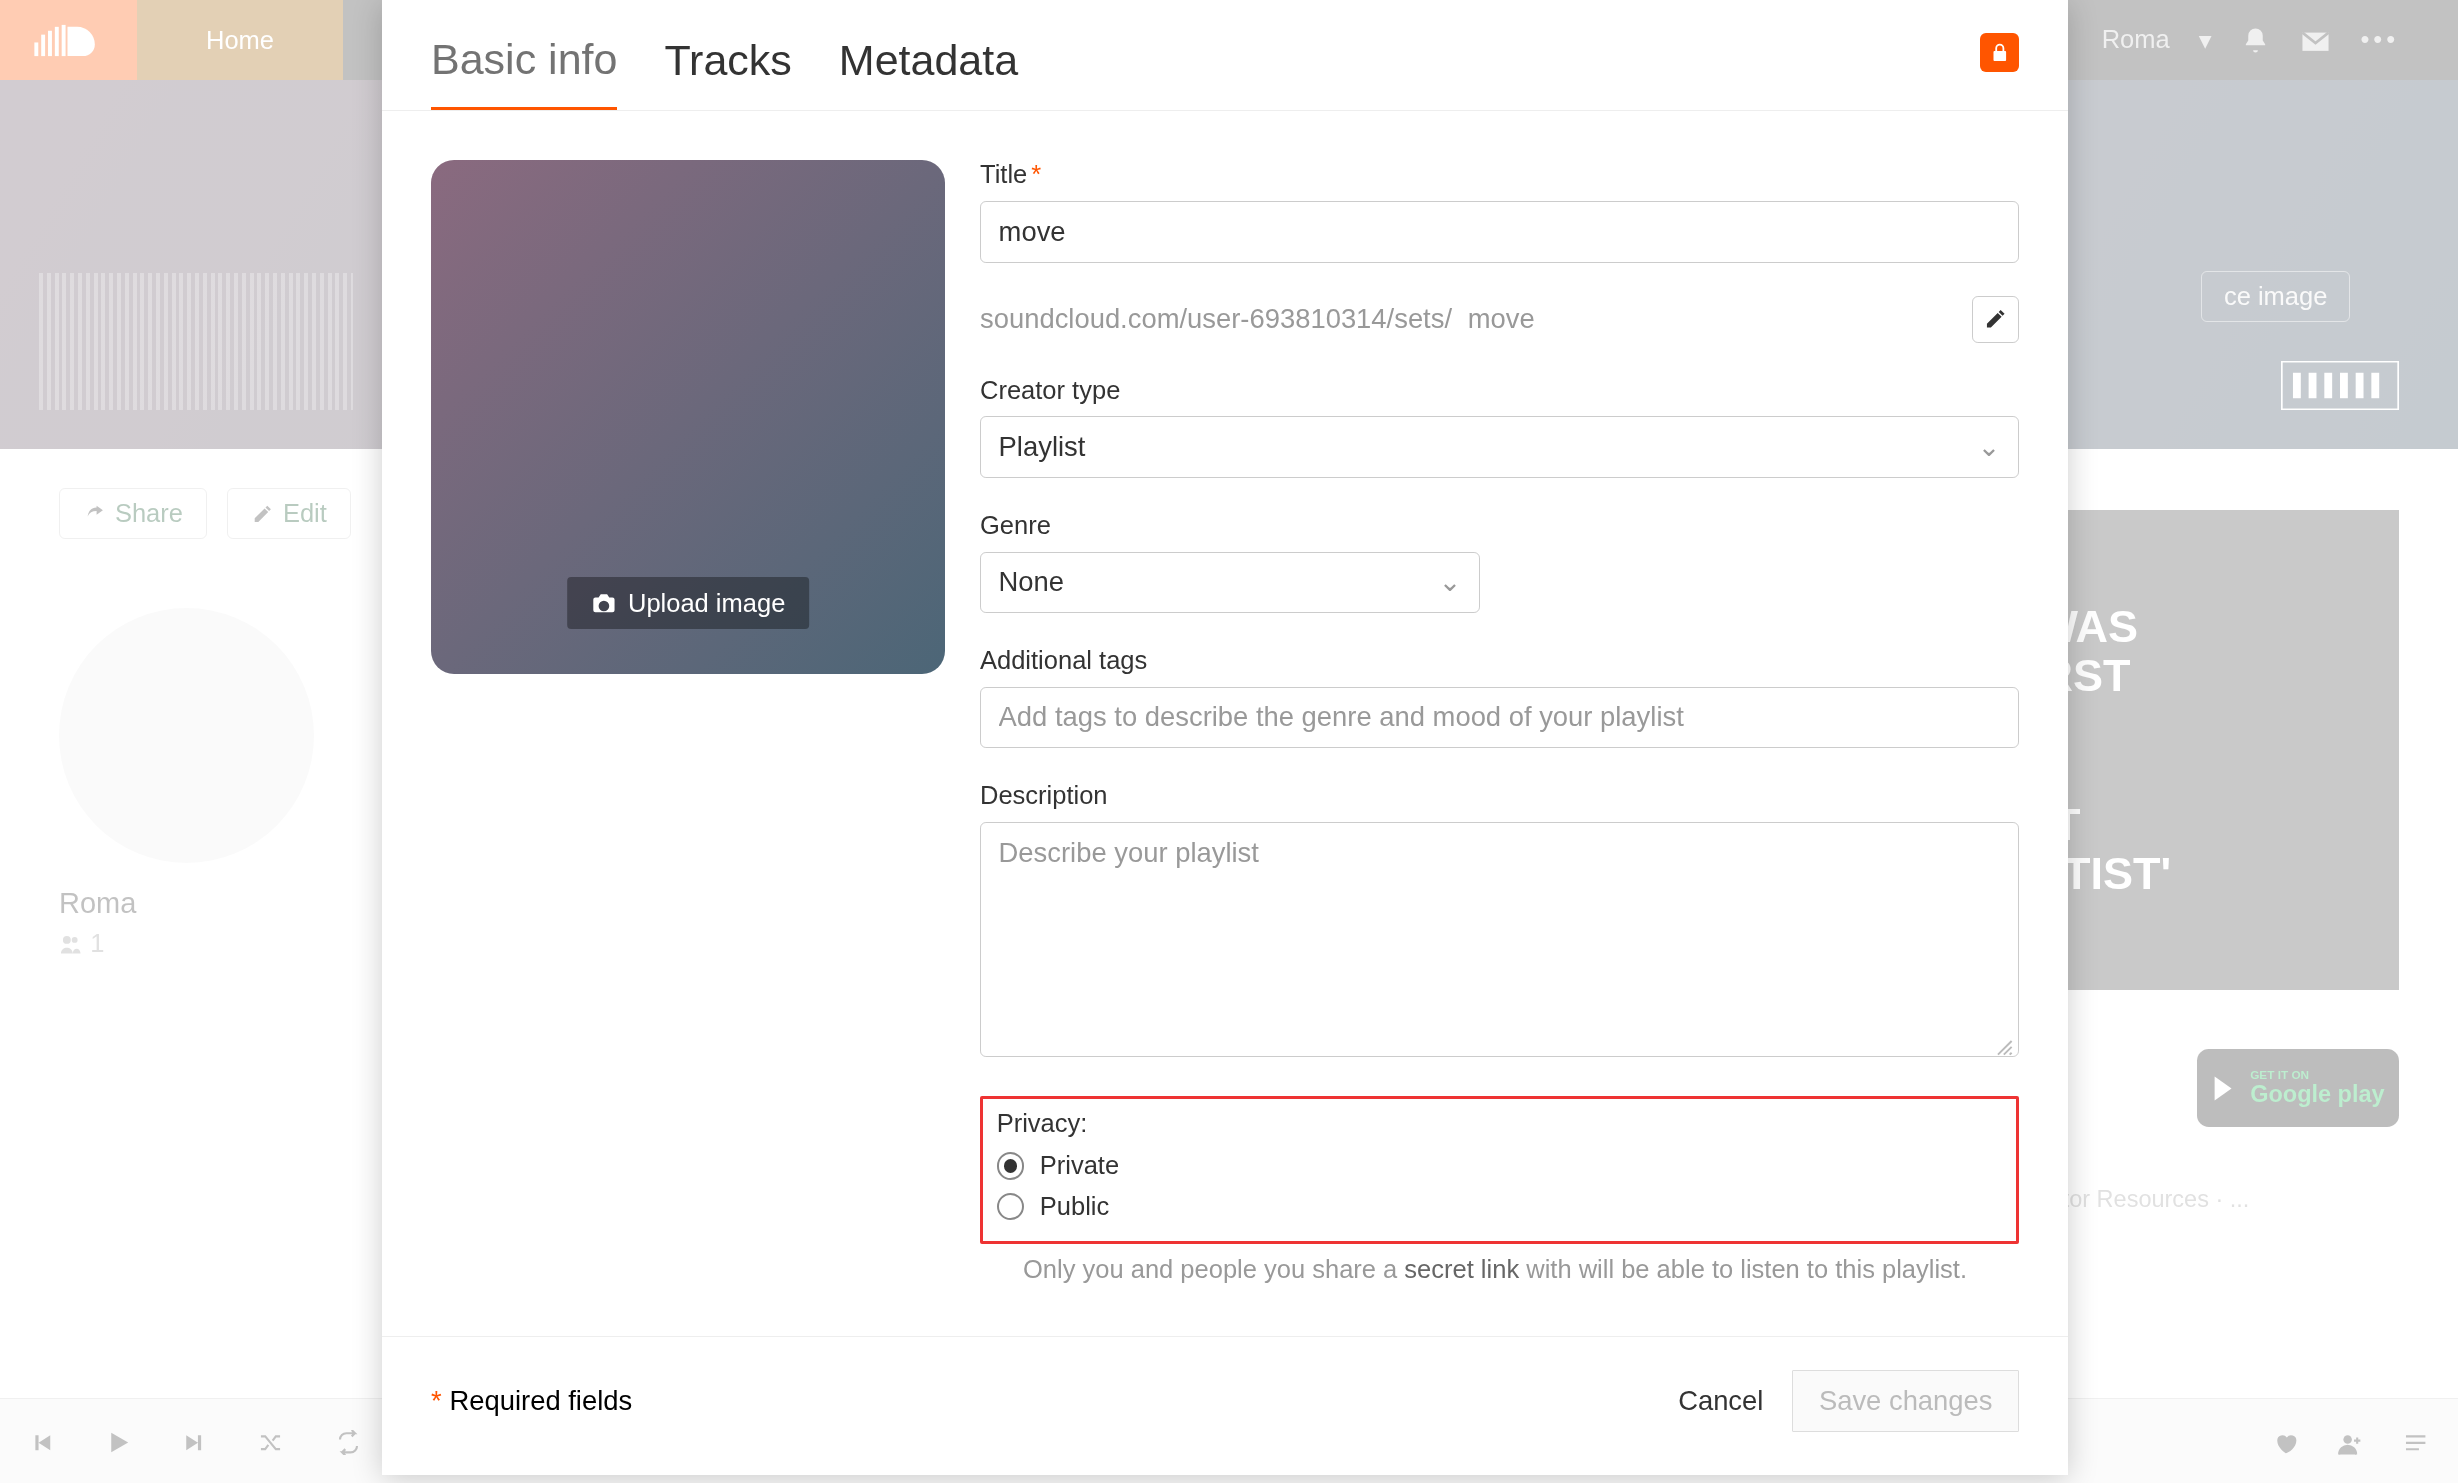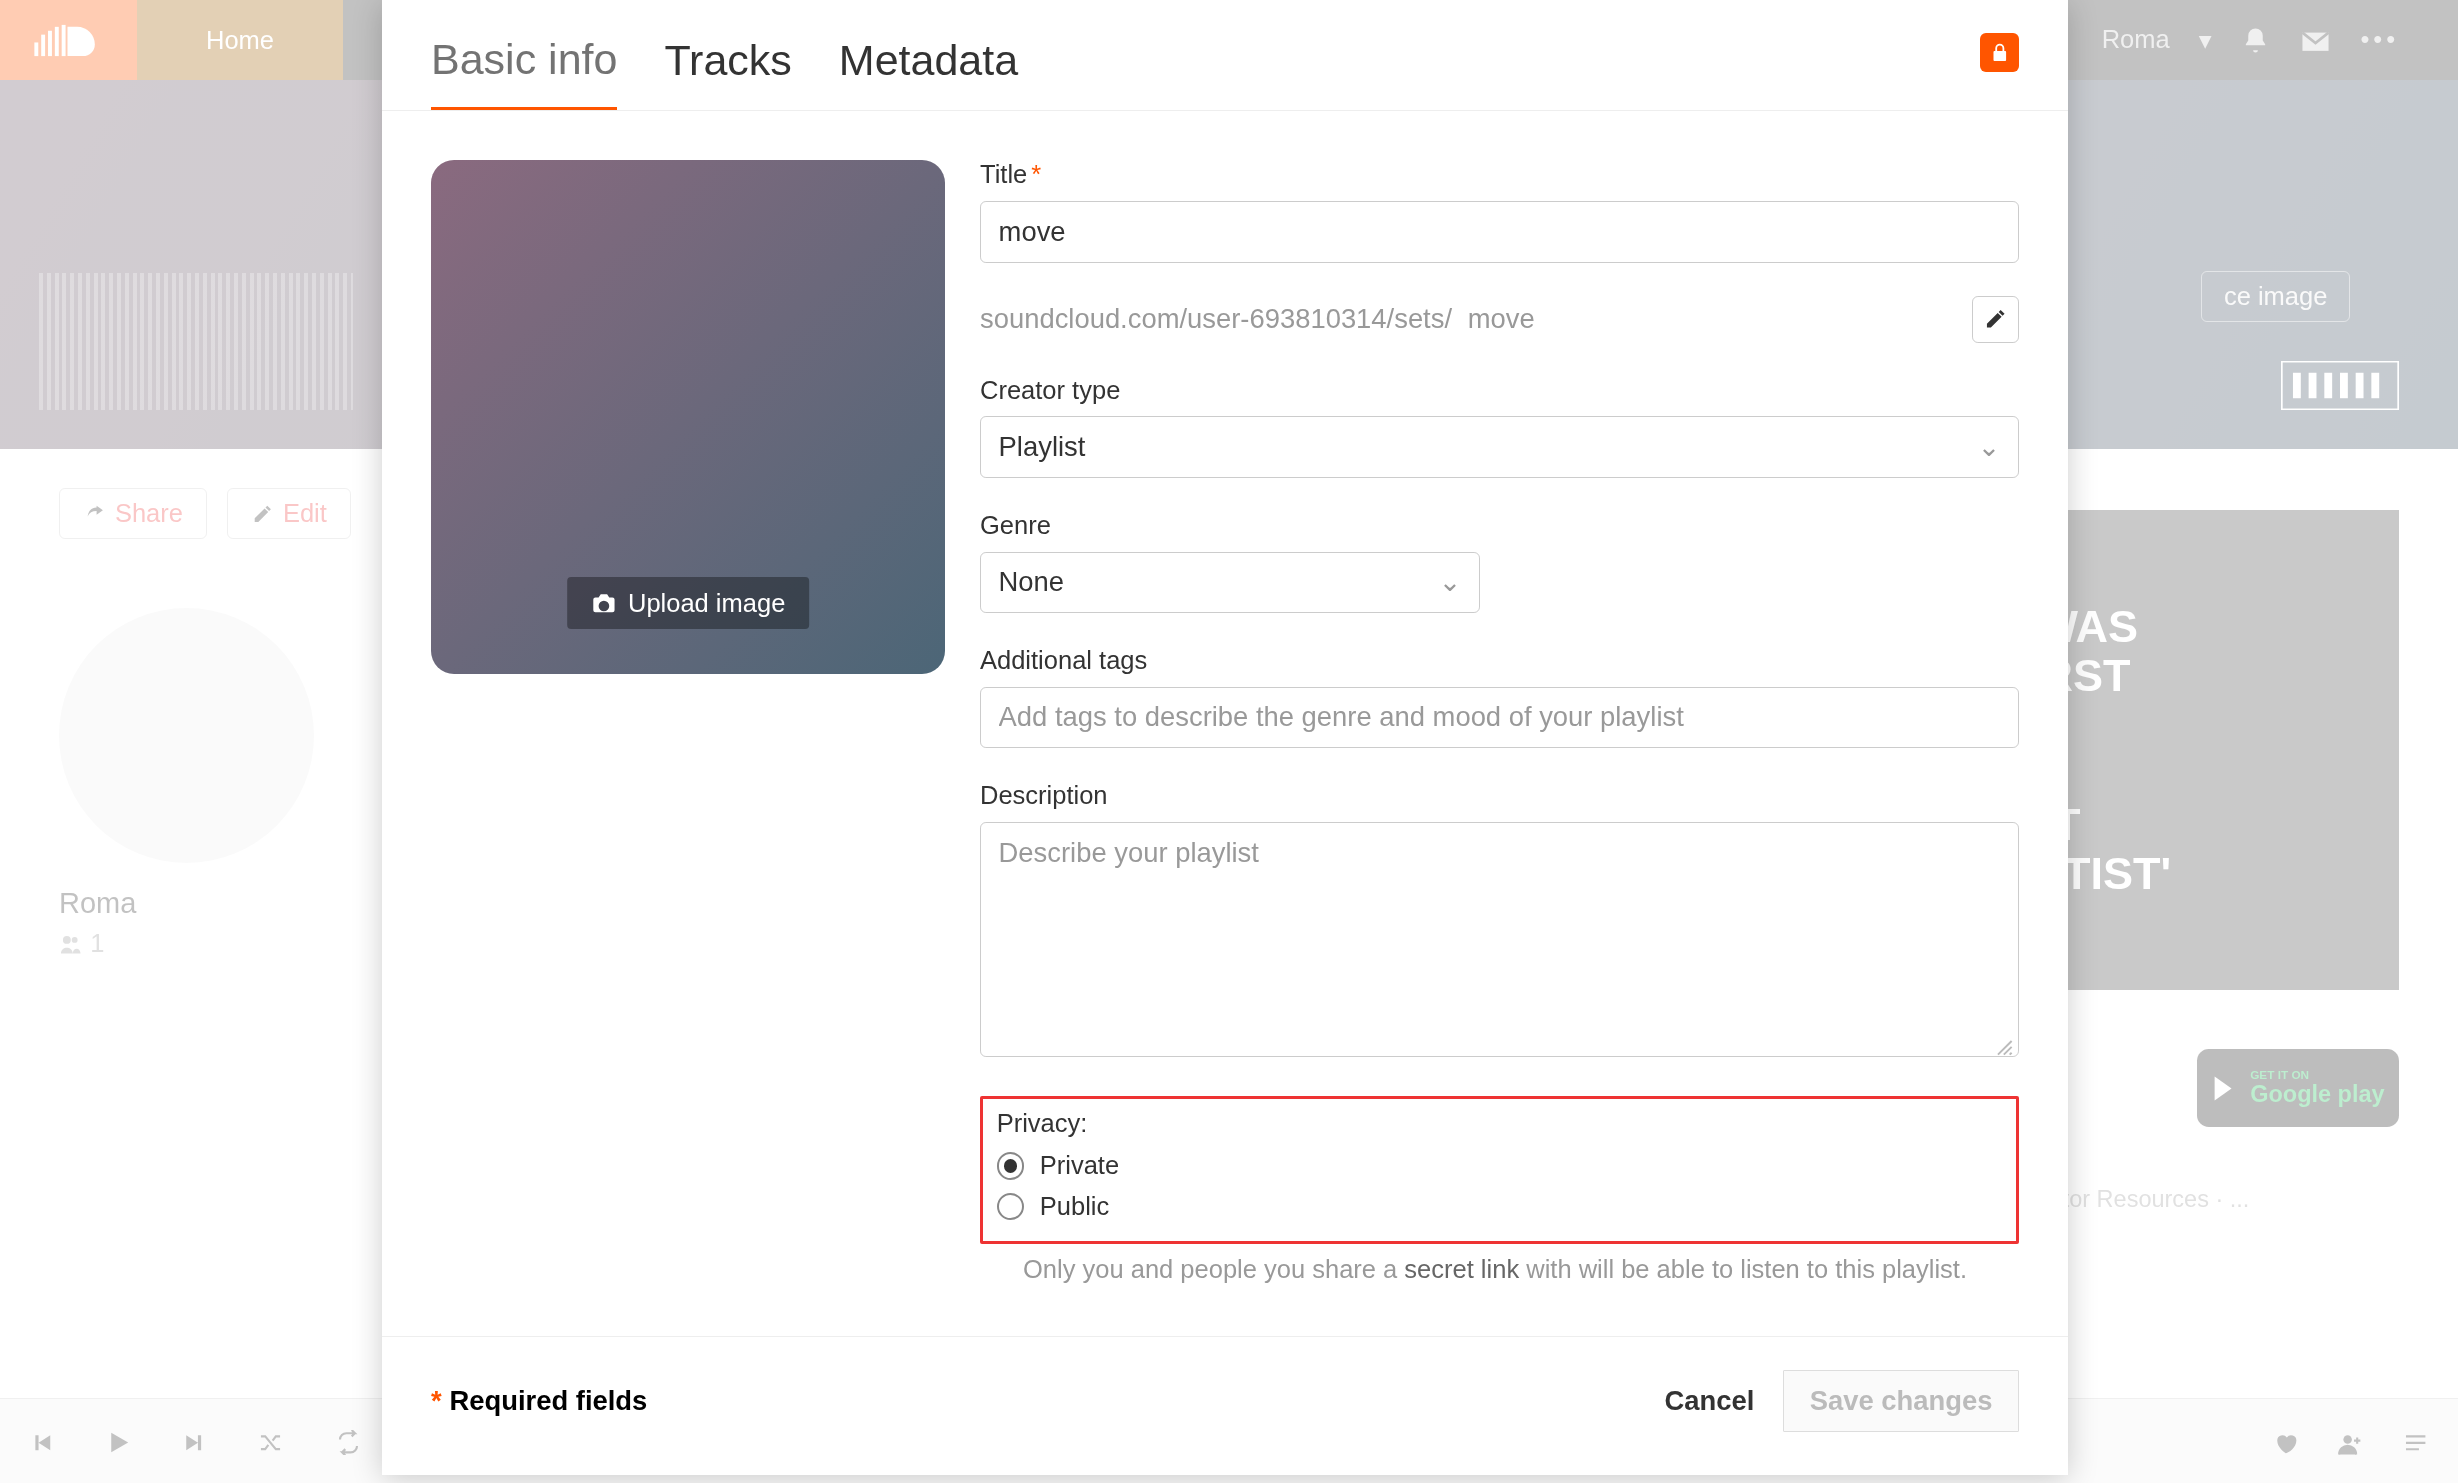--- a/index.html
+++ b/index.html
@@ -62,21 +62,21 @@
     position:absolute; left:39px; bottom:39px; width:314px; height:137px;
     background:repeating-linear-gradient(90deg, rgba(255,255,255,.5) 0 3.9px, transparent 3.9px 7.8px);
     opacity:.6;
   }
   .bg .hero svg.bars{ position:absolute; right:59px; bottom:39px; }
   .bg .subbar{
     padding:39px 59px;
     display:flex; gap:19.6px;
   }
   .bg .subbar .btn{
-    border:1px solid #ccc; border-radius:5.9px; padding:9.8px 23.5px; color:#ef4444; display:flex; align-items:center; gap:9.8px;
+    border:1px solid #ccc; border-radius:5.9px; padding:9.8px 23.5px; color:#14532d; display:flex; align-items:center; gap:9.8px;
     background:#fff;
   }
   .bg .profile-area{
     position:absolute; left:59px; top:608px;
   }
   .bg .profile-area .avatar{
     width:255px; height:255px; border-radius:50%; background:#eee;
   }
   .bg .profile-area .name{ margin-top:23.5px; color:#333; font-size:29px;}
   .bg .profile-area .followers{ margin-top:9.8px; color:#999; display:flex; align-items:center; gap:7.8px;}
@@ -222,21 +222,20 @@
     color:#999; font-size:25.5px; margin-top:7.8px; padding-left:43px; line-height:1.4;
   }
   .modal .form .private-desc .link{ color:#666; }
 
   .modal .footer{
     border-top:1px solid #eee;
     padding:33px 49px 43px 49px;
     display:flex;
     align-items:center;
     font-size:27.4px;
-    font-weight:bold;
   }
   .modal .footer .reqfields .star{ color:#f50; margin-right:7.8px;}
   .modal .footer .spacer{flex:1;}
   .modal .footer .cancel{ color:#333; margin-right:29px; cursor:pointer;}
   .modal .footer .save{
     padding:13.7px 25.5px; border:1px solid #ddd; border-radius:1px;
     color:#bbb; background:#fafafa;
   }
 
   svg{ display:inline-block; vertical-align:middle; }

